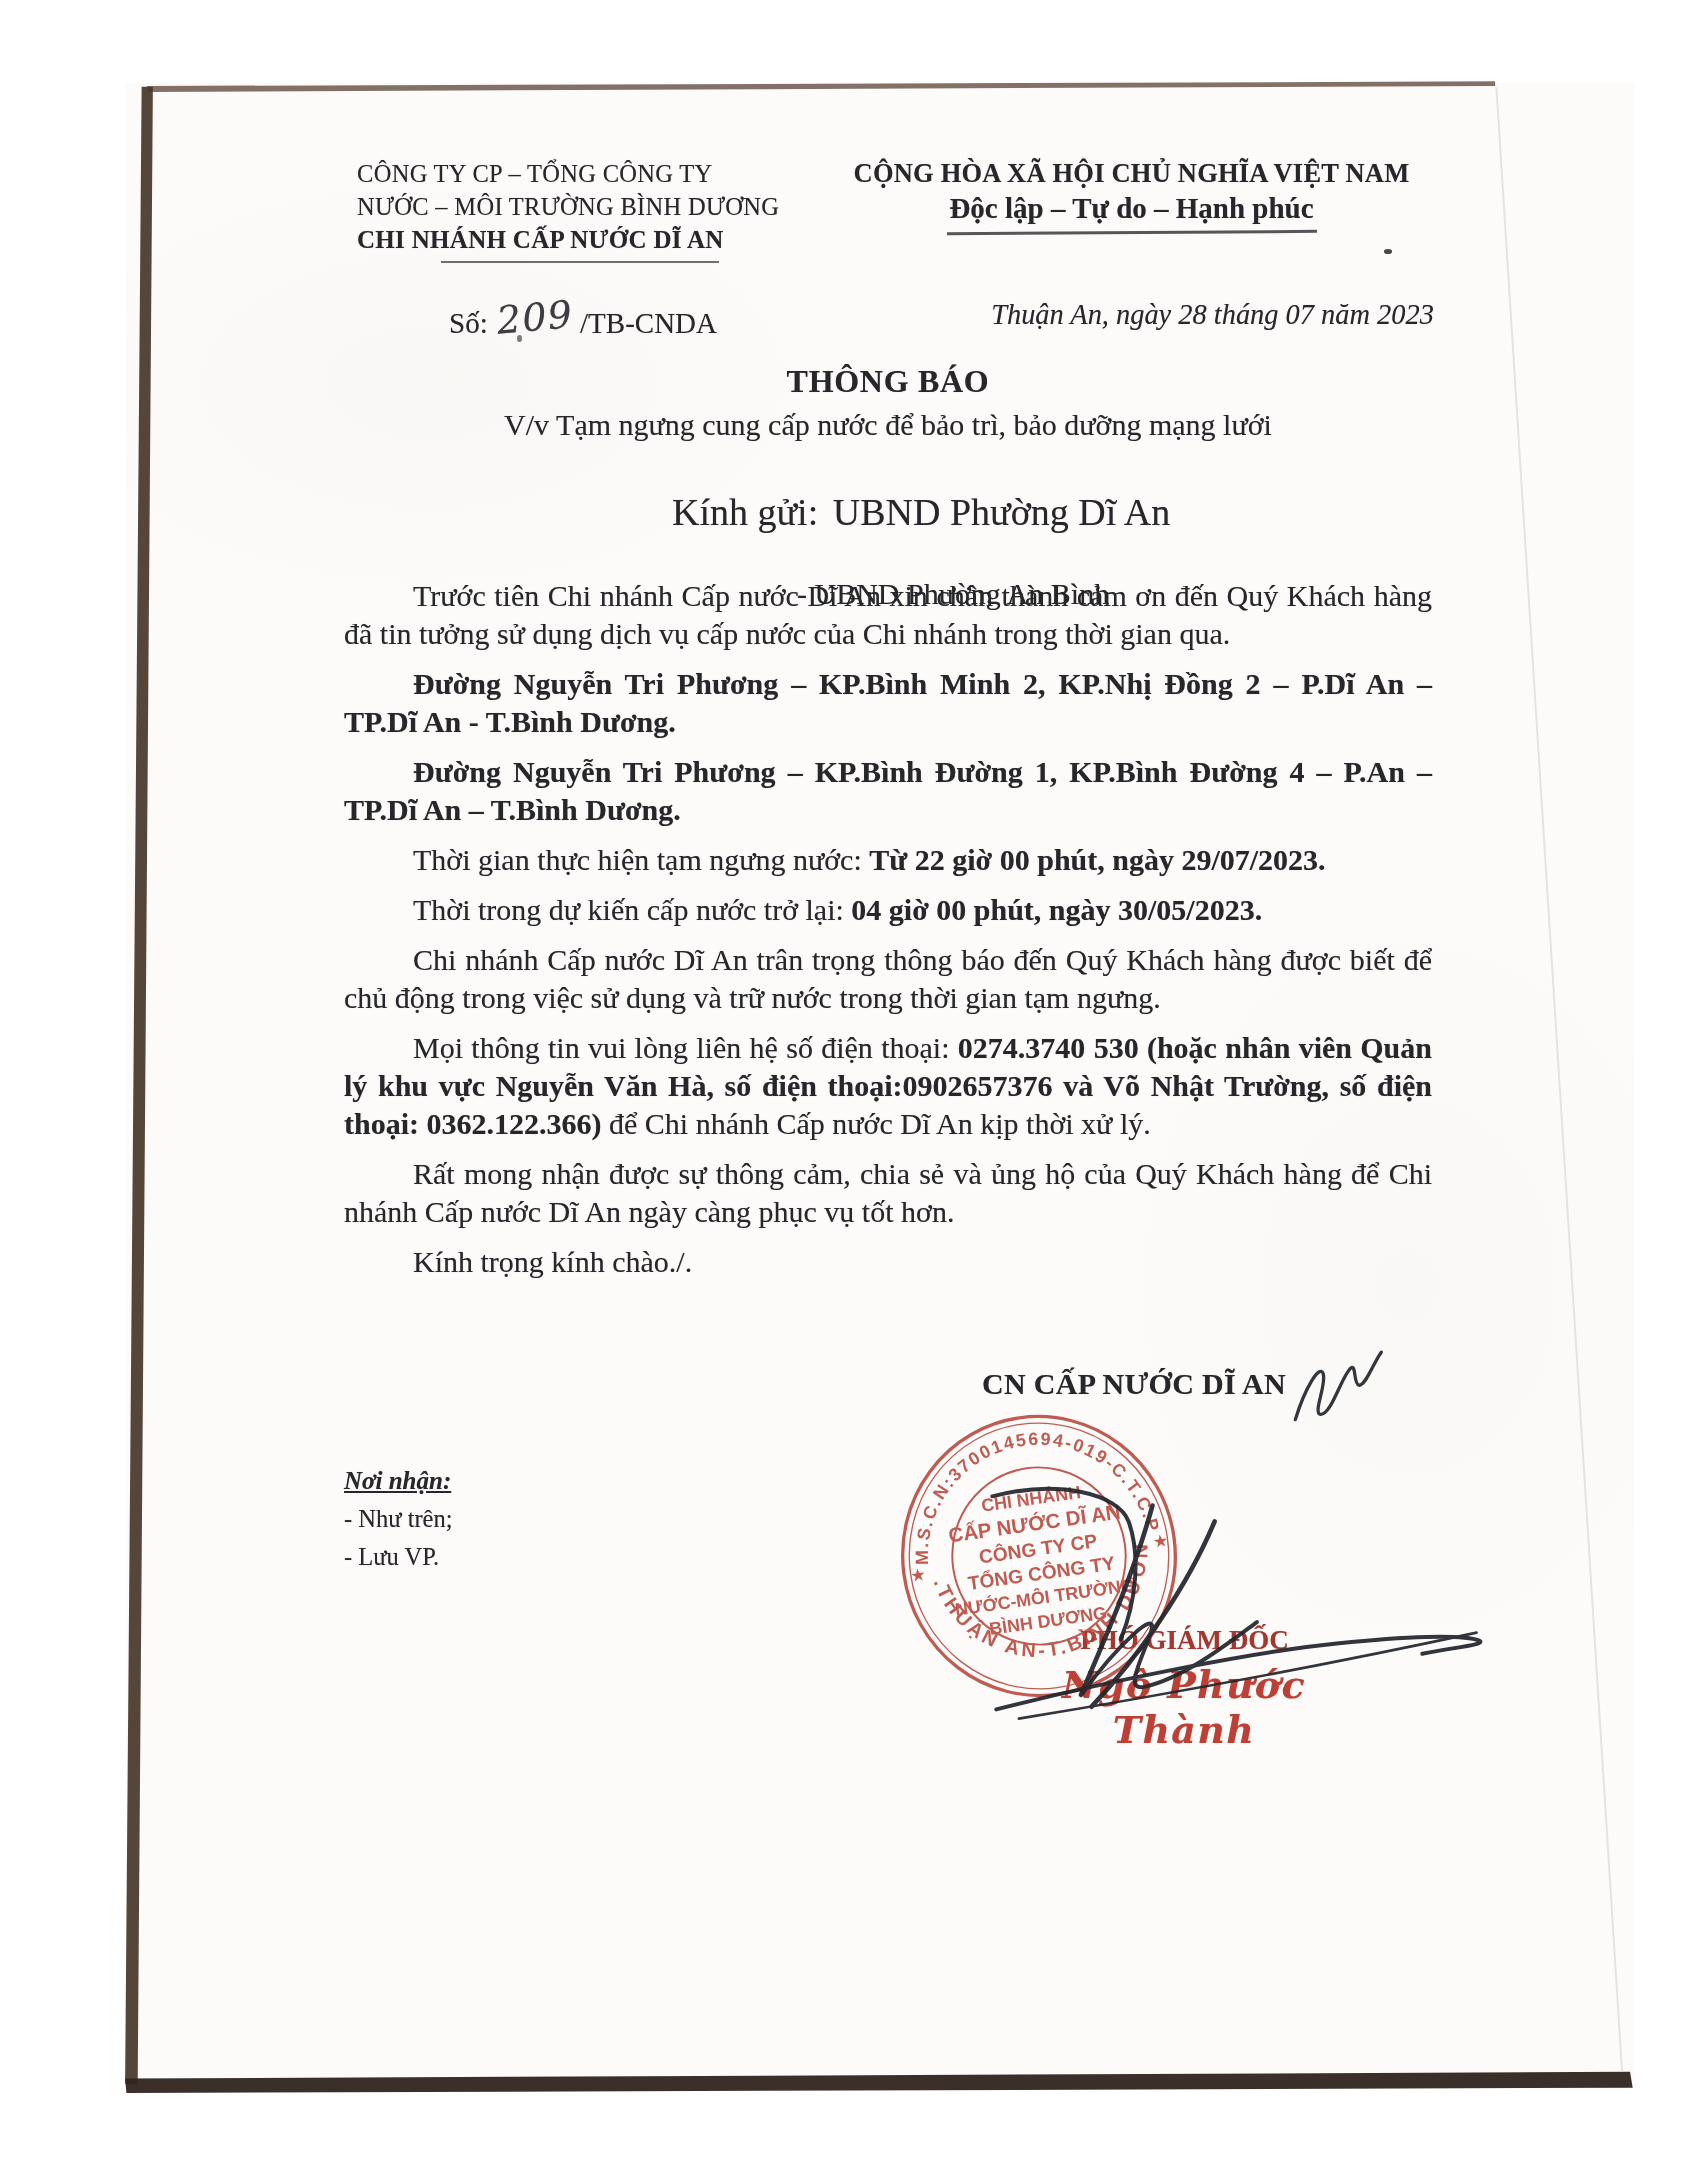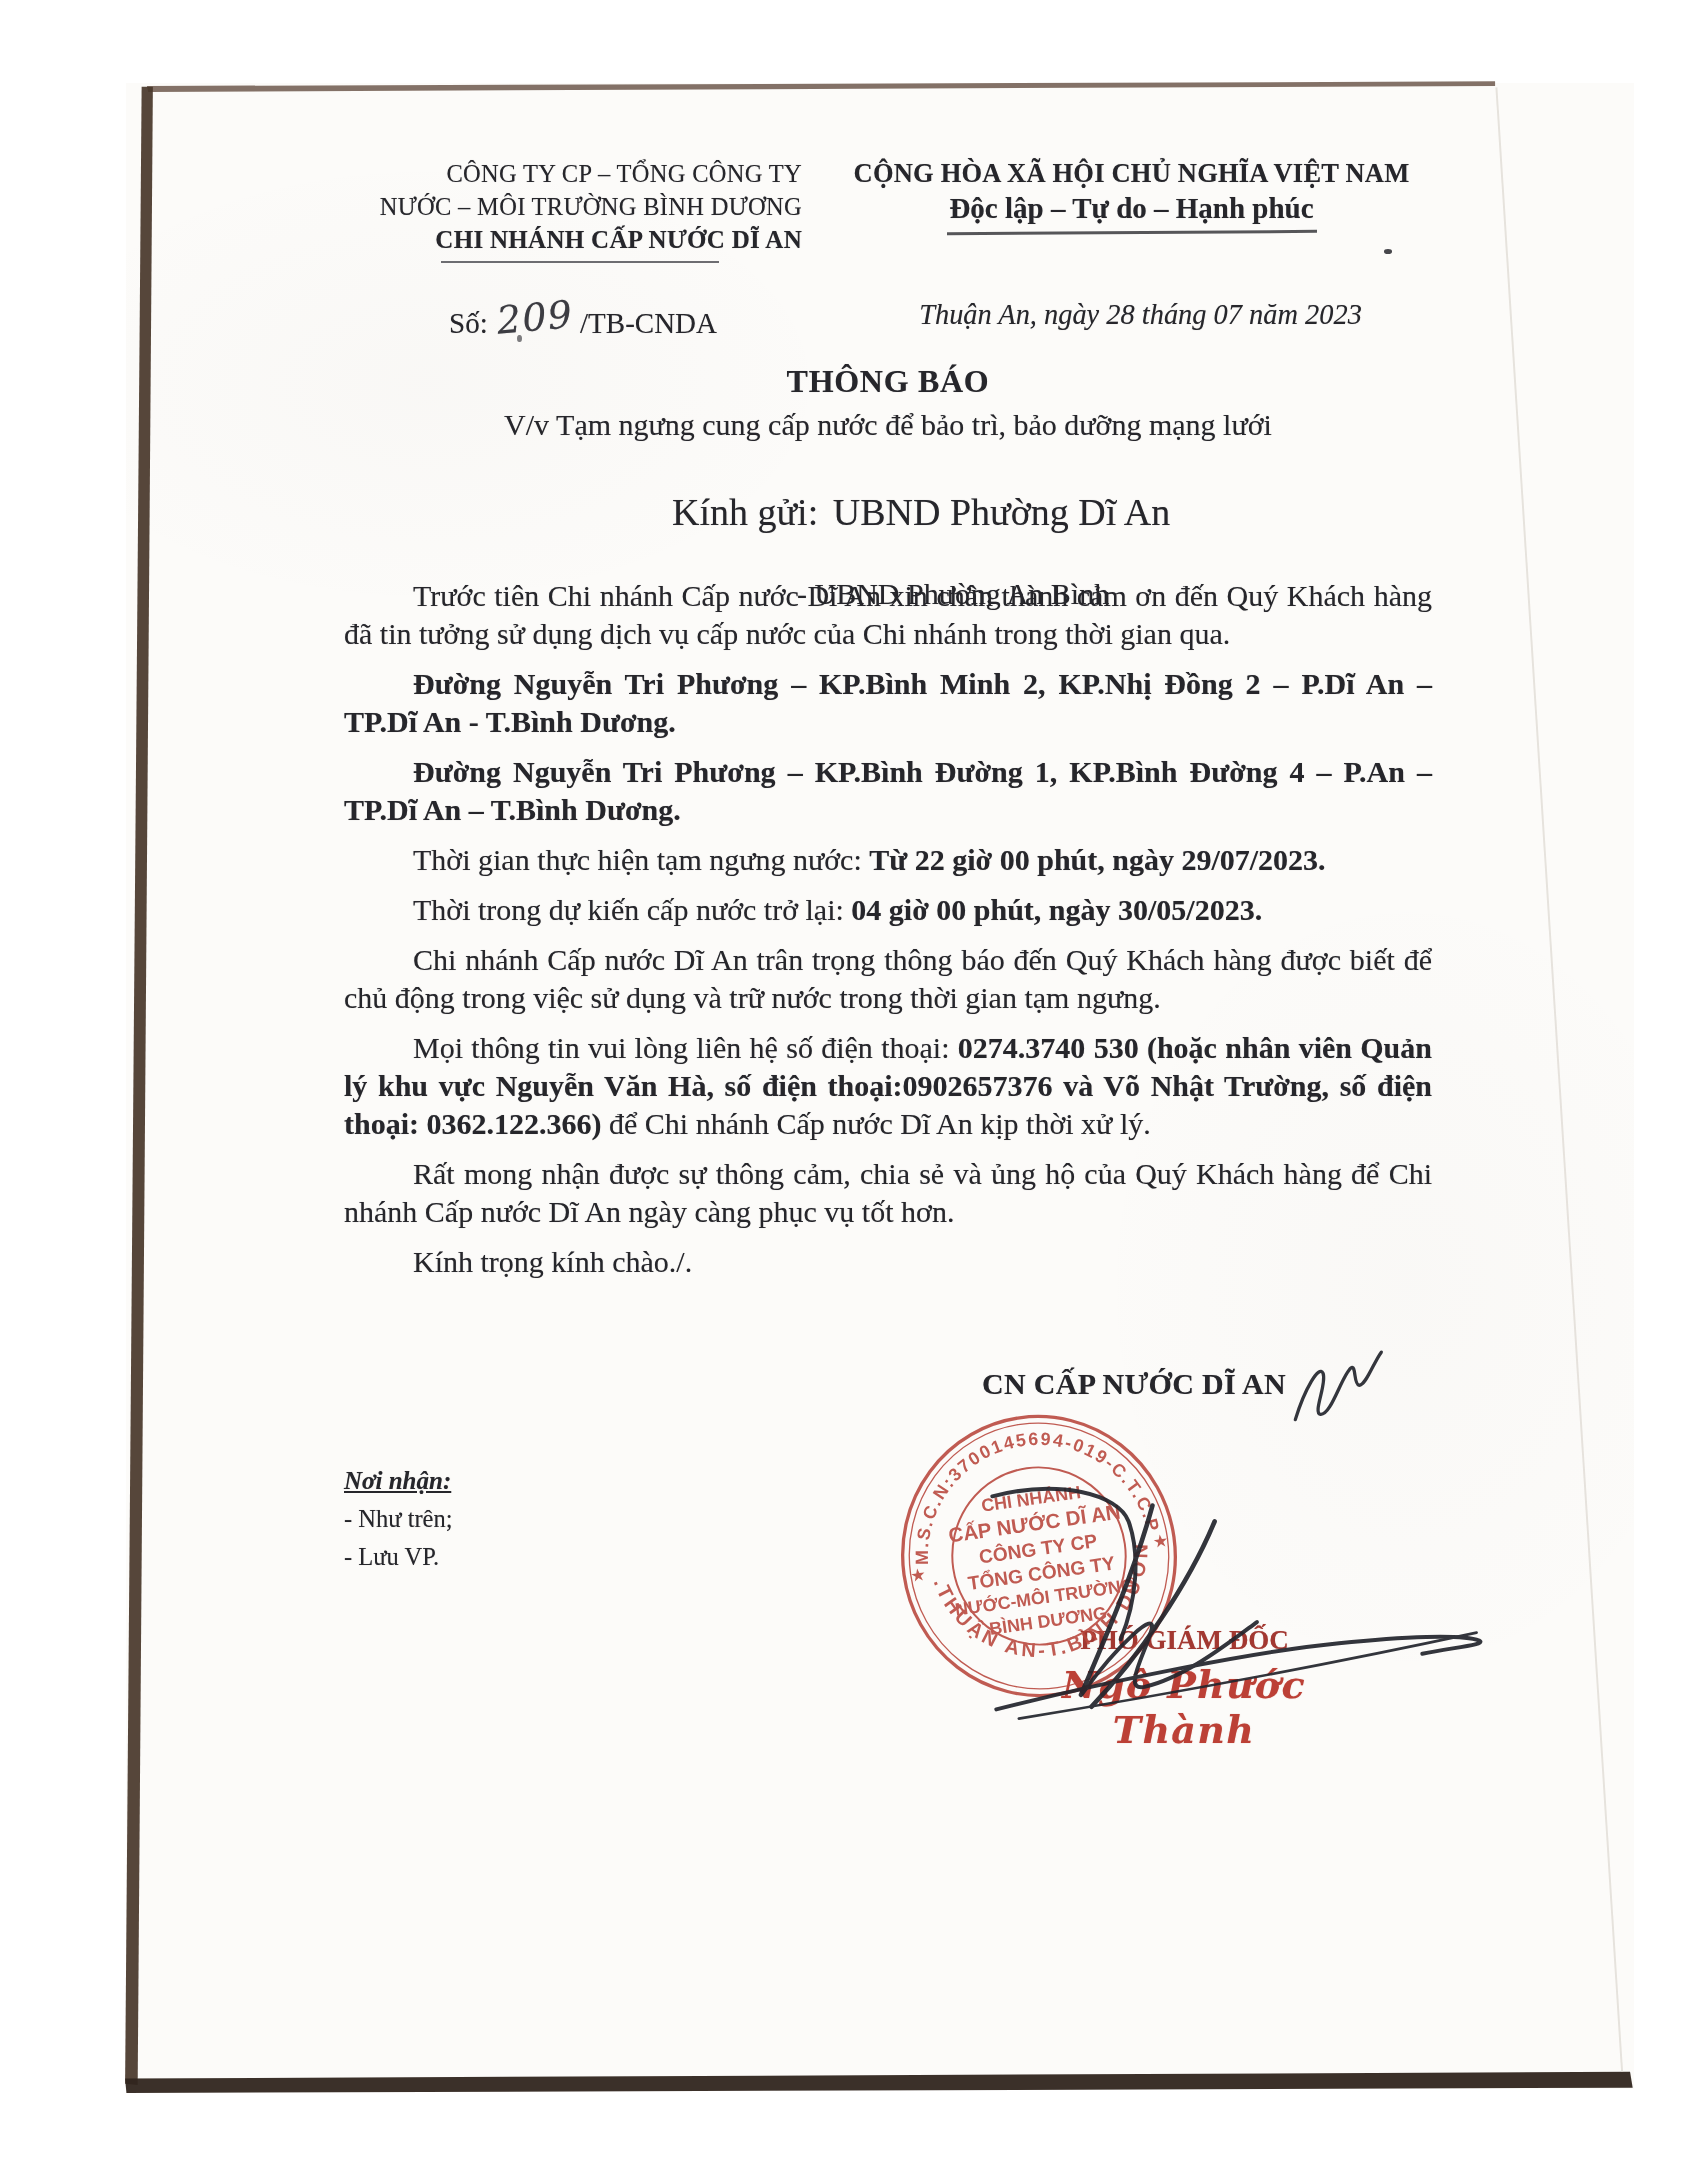--- a/index.html
+++ b/index.html
@@ -3,31 +3,31 @@
 <meta charset="utf-8">
 <style>
   html,body{margin:0;padding:0;background:#ffffff;}
   #page{position:relative;width:1687px;height:2183px;background:#ffffff;overflow:hidden;
         font-family:"Liberation Serif","DejaVu Serif",serif;color:#26262b;}
   #paper{position:absolute;left:126px;top:83px;width:1508px;height:2006px;background:#fcfbf9;
          background-image:radial-gradient(ellipse 595px 331px at 20% 15%, rgba(120,110,100,0.025), transparent 70%),
                           radial-gradient(ellipse 463px 595px at 85% 60%, rgba(120,110,100,0.02), transparent 70%);}
   .txt{position:absolute;text-shadow:0 0 0.8px rgba(40,40,45,.38);}
   
-  #hdr-left{left:357px;top:157px;width:445px;text-align:right;font-size:24.5px;line-height:33px;letter-spacing:0.3px;}
+  #hdr-left{left:357px;top:157px;width:445px;text-align:left;font-size:24.5px;line-height:33px;letter-spacing:0.3px;}
   #hdr-left .b3{font-weight:bold;font-size:25px;}
   #hdr-left .rule{width:278px;height:2px;background:#4a4a4f;margin:5.3px auto 0;opacity:.8;}
   #hdr-right{left:827px;top:156px;width:609px;text-align:center;font-weight:bold;}
   #hdr-right .r1{font-size:26.5px;line-height:34px;letter-spacing:0.2px;}
   #hdr-right .r2{font-size:29px;line-height:37px;}
   #hdr-right .rule{width:370px;height:2.6px;background:#38383d;margin:4px auto 0;transform:rotate(-.35deg);opacity:.85;}
   #ref-line{left:449px;top:298px;font-size:29px;}
   #ref-num{display:inline-block;font-family:"DejaVu Serif",serif;font-style:italic;font-size:38px;
            transform:rotate(-5deg) translateY(-2.6px);color:#3c3c42;letter-spacing:1.3px;margin:0 6.6px 0 9.3px;}
-  #dateline{left:876px;top:299px;width:529px;text-align:center;font-style:italic;font-size:28.4px;}
+  #dateline{left:948px;top:299px;width:529px;text-align:center;font-style:italic;font-size:28.4px;}
   
   #title-main{left:344px;top:363px;width:1088px;text-align:center;font-weight:bold;font-size:32px;letter-spacing:0.7px;}
   #title-sub{left:344px;top:408px;width:1088px;text-align:center;font-size:30px;}
   
   #recip-1{left:672px;top:490px;font-size:38px;}
   #recip-1 .lbl{margin-right:14.6px;}
   #recip-2{left:797px;top:536px;font-size:30px;margin-top:41px;}
   
   #body{left:344px;top:577px;width:1088px;font-size:30px;line-height:38px;}
   #body p{margin:0 0 12px 0;text-indent:69px;text-align:justify;}

